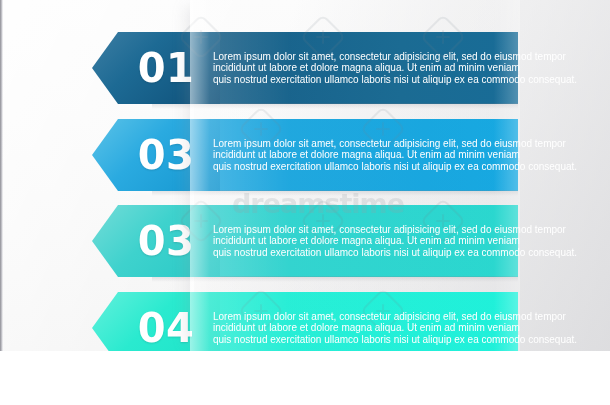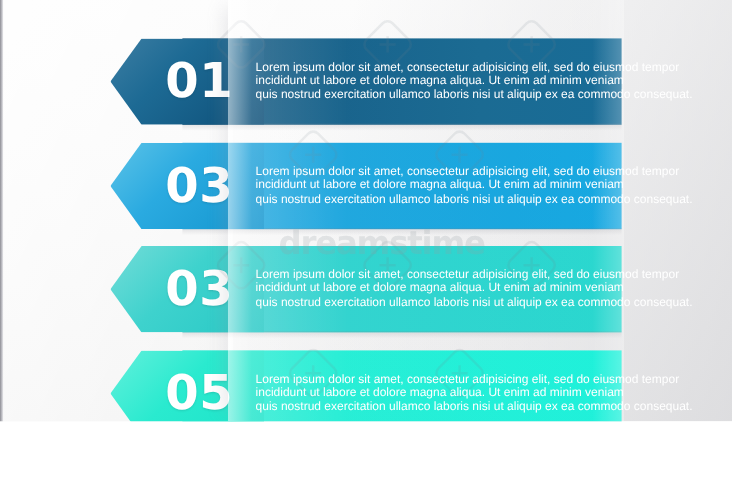--- a/index.html
+++ b/index.html
@@ -221,21 +221,21 @@
     <div class="body-text">
       <span class="ln">Lorem ipsum dolor sit amet, consectetur adipisicing elit, sed do eiusmod tempor</span>
       <span class="ln">incididunt ut labore et dolore magna aliqua. Ut enim ad minim veniam</span>
       <span class="ln">quis nostrud exercitation ullamco laboris nisi ut aliquip ex ea commodo consequat.</span>
     </div>
   </div>
 
   <div class="row row-4 t4">
     <div class="bar"></div>
     <div class="chev">
-      <span class="num">05</span>
+      <span class="num">04</span>
     </div>
     <div class="body-text">
       <span class="ln">Lorem ipsum dolor sit amet, consectetur adipisicing elit, sed do eiusmod tempor</span>
       <span class="ln">incididunt ut labore et dolore magna aliqua. Ut enim ad minim veniam</span>
       <span class="ln">quis nostrud exercitation ullamco laboris nisi ut aliquip ex ea commodo consequat.</span>
     </div>
   </div>
 
   <div class="vpanel-left-glow"></div>
   <div class="vpanel"></div>

